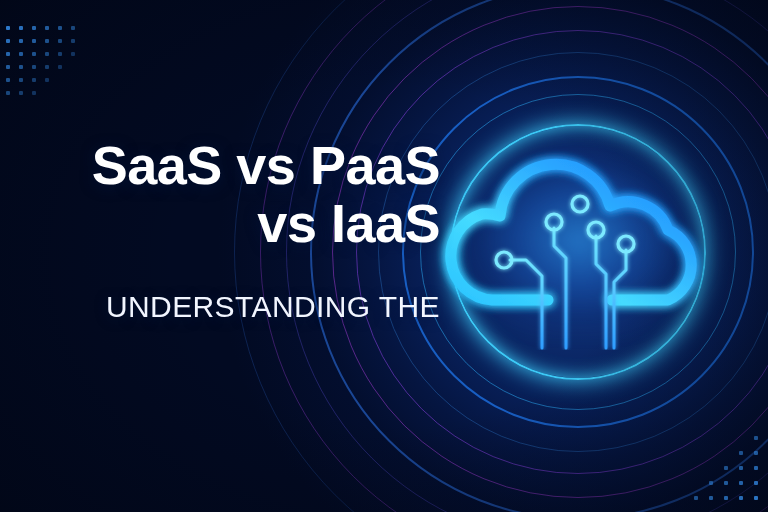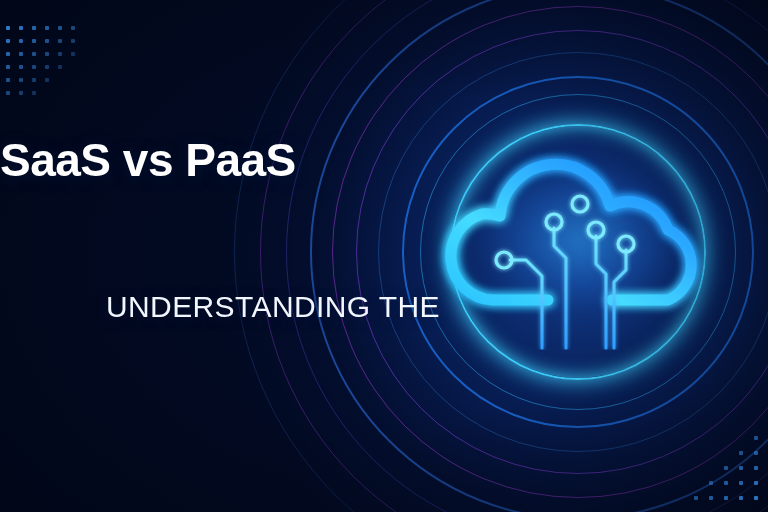--- a/index.html
+++ b/index.html
@@ -77,23 +77,23 @@
     filter: blur(6px);
   }
   .cloud-svg { position: absolute; inset: 0; }
 
   
   .title {
     position: absolute;
     left: 0;
     top: 136px;
     width: 440px;
-    text-align: left;
+    text-align: right;
     color: #ffffff;
-    font-size: 46px;
+    font-size: 54px;
     font-weight: bold;
     line-height: 1.08;
     letter-spacing: -0.5px;
     text-shadow: 0 2px 14px rgba(0,20,60,0.75);
   }
   .subtitle {
     position: absolute;
     left: 0;
     top: 287px;
     width: 440px;
@@ -244,20 +244,21 @@
         <circle cx="124" cy="102" r="8" fill="none" stroke="#7ce9ff" stroke-width="3.2"></circle>
         <circle cx="166" cy="110" r="8" fill="none" stroke="#7ce9ff" stroke-width="3.2"></circle>
         <circle cx="196" cy="124" r="8" fill="none" stroke="#7ce9ff" stroke-width="3.2"></circle>
         <circle cx="74" cy="140" r="8" fill="none" stroke="#7ce9ff" stroke-width="3.2"></circle>
       </g>
     </svg>
   </div>
 
   <div class="title">
     <span>SaaS vs PaaS</span><br>
+    <span>vs IaaS</span>
   </div>
 
   <div class="subtitle">
     <span>UNDERSTANDING THE</span><br>
   </div>
 
 
 </div>
 
 </body></html>

